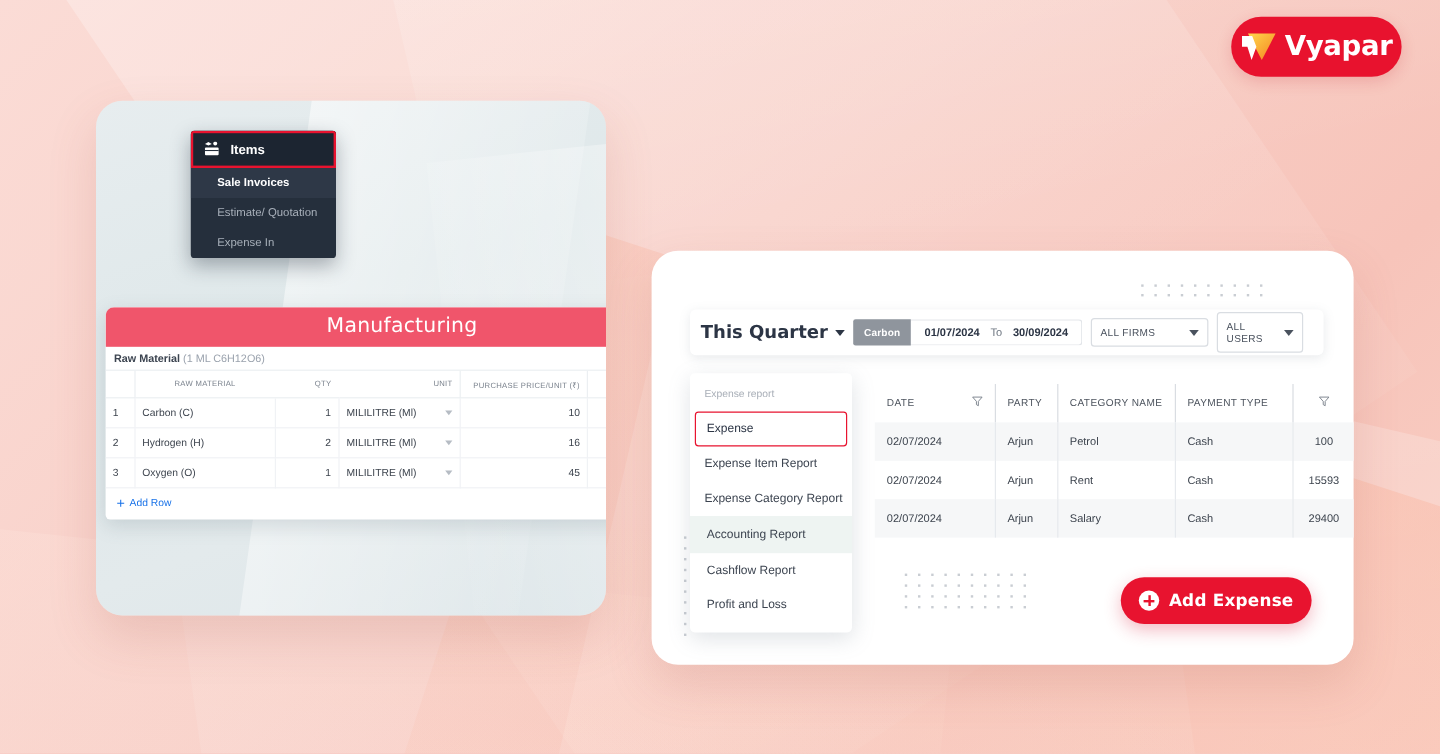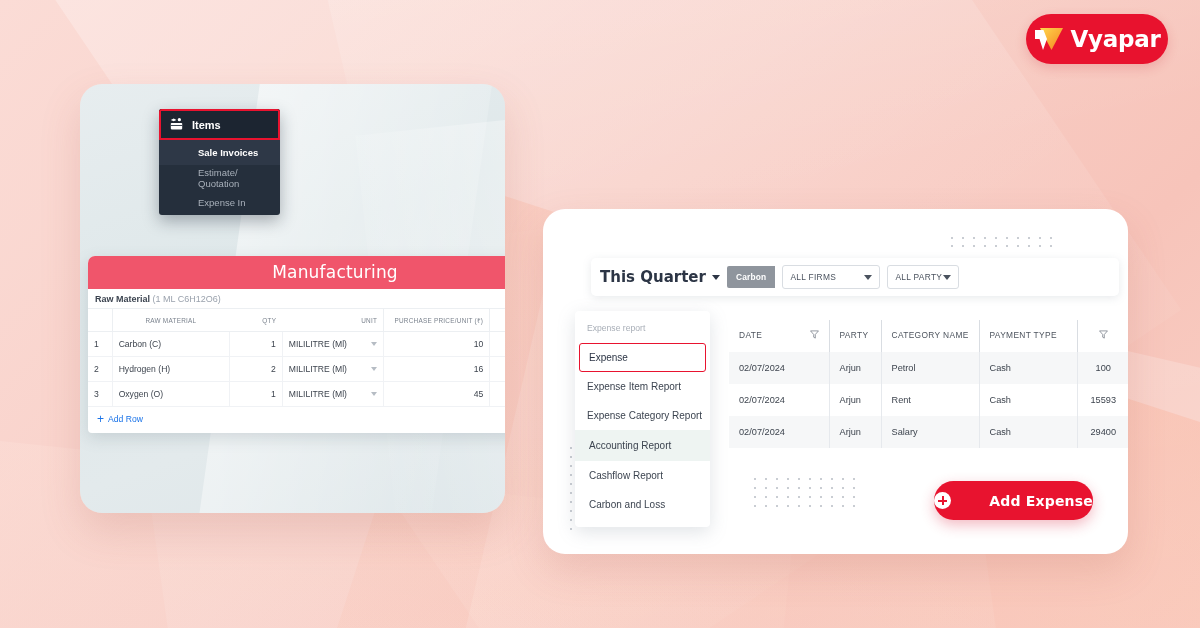--- a/index.html
+++ b/index.html
@@ -98,21 +98,21 @@
     color: #fff; font-size: 11px; font-weight: bold;
   }
   .nav-top.active {
     background: #1c2531;
     border: 2px solid #e8132f;
     height: 31px;
   }
   .nav-icon { width: 13px; height: 13px; flex: 0 0 13px; display:block; }
   .nav-sub {
     height: 25px; display: flex; align-items: center;
-    padding-left: 39px; font-size: 9.5px;
+    padding-left: 22px; font-size: 9.5px;
   }
   .nav-sub.hl { background: #2e3847; color: #fff; font-weight: bold; }
   .nav-sub.dim { color: #a8b0ba; }
 
   
   #mfg {
     position: absolute; left: 8px; top: 172px; width: 494px;
     background: #fff;
     border-radius: 7px 7px 4px 4px;
     box-shadow: 0 5px 16px rgba(90,110,120,.20);
@@ -170,21 +170,21 @@
     overflow: hidden;
   }
 
   .dotgrid { position: absolute; }
   .dotgrid i {
     position: absolute; width: 2px; height: 2px; background: #c9cdd3; display:block;
   }
 
   
   #filter-bar {
-    position: absolute; left: 48px; top: 49px; width: 528px; height: 38px;
+    position: absolute; left: 32px; top: 49px; width: 528px; height: 38px;
     background: #fff; border-radius: 5px;
     box-shadow: 0 2px 9px rgba(120,130,145,.17);
     display: flex; align-items: center; padding: 0 9px; gap: 7px;
   }
   #period {
     display: flex; align-items: center; gap: 6px;
     font-size: 15px; font-weight: bold; color: #2c3545; white-space: nowrap;
     font-family: "DejaVu Sans", sans-serif;
   }
   .chev { width: 0; height: 0; border-left: 4.5px solid transparent;
@@ -247,21 +247,21 @@
   col.e0 { width: 100px; } col.e1 { width: 52px; } col.e2 { width: 98px; }
   col.e3 { width: 98px; } col.e4 { width: 52px; }
   .funnel { width: 9px; height: 9px; display: inline-block; vertical-align: -1px; }
   th .fl { float: right; }
   .amt { text-align: center; }
 
   
   #add-expense {
     position: absolute; left: 391px; top: 272px; width: 159px; height: 39px;
     background: #e8132f; border-radius: 20px;
-    display: flex; align-items: center; justify-content: space-between; gap: 8px;
+    display: flex; align-items: center; justify-content: center; gap: 8px;
     box-shadow: 0 5px 14px rgba(215,25,55,.30);
   }
   #add-expense .plus-circle {
     width: 17px; height: 17px; border-radius: 50%; background: #fff;
     position: relative; flex: 0 0 17px;
   }
   #add-expense .plus-circle::before, #add-expense .plus-circle::after {
     content: ""; position: absolute; background: #e8132f;
   }
   #add-expense .plus-circle::before { left: 4px; right: 4px; top: 7.5px; height: 2px; }
@@ -469,39 +469,44 @@
       <i style="left: 0px; top: 81px;"></i>
     </div>
 
   <div id="filter-bar">
     <div id="period">
       <span>This Quarter</span>
       <i class="chev"></i>
     </div>
     <div style="display:flex;align-items:center">
       <div id="between">Carbon</div>
+      <div id="daterange">
+        <span>01/07/2024</span>
+        <span class="to">To</span>
+        <span>30/09/2024</span>
+      </div>
     </div>
     <div class="sel" id="sel-firms">
       <span>ALL FIRMS</span>
       <i class="chev-sm"></i>
     </div>
     <div class="sel" id="sel-users">
-      <span>ALL PARTY</span>
+      <span>ALL USERS</span>
       <i class="chev-sm"></i>
     </div>
   </div>
 
   <div id="report-list">
     <div class="rep-head">Expense report</div>
     <div class="rep-item active">Expense</div>
     <div class="rep-item">Expense Item Report</div>
     <div class="rep-item">Expense Category Report</div>
     <div class="rep-sec">Accounting Report</div>
     <div class="rep-item sub">Cashflow Report</div>
-    <div class="rep-item sub">Carbon and Loss</div>
+    <div class="rep-item sub">Profit and Loss</div>
   </div>
 
   <div id="exp-wrap">
     <table class="exp">
       <colgroup>
           <col class="e0">
           <col class="e1">
           <col class="e2">
           <col class="e3">
           <col class="e4">

